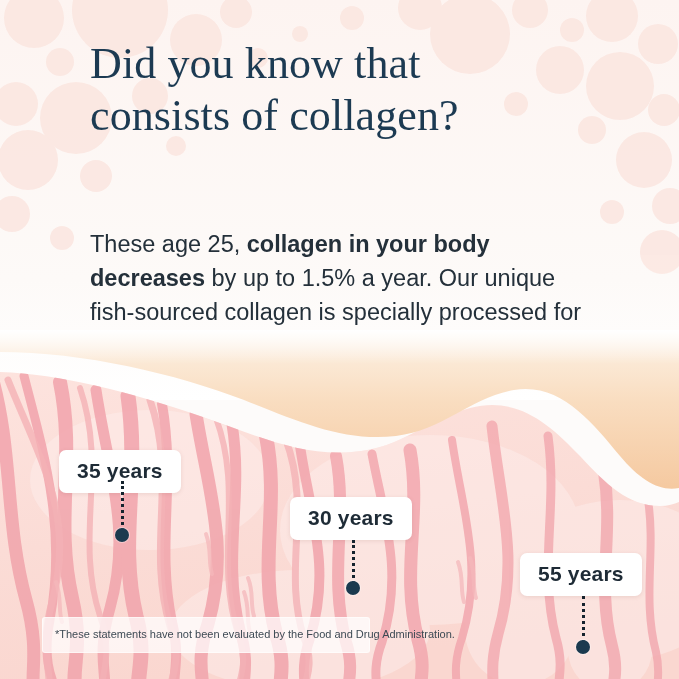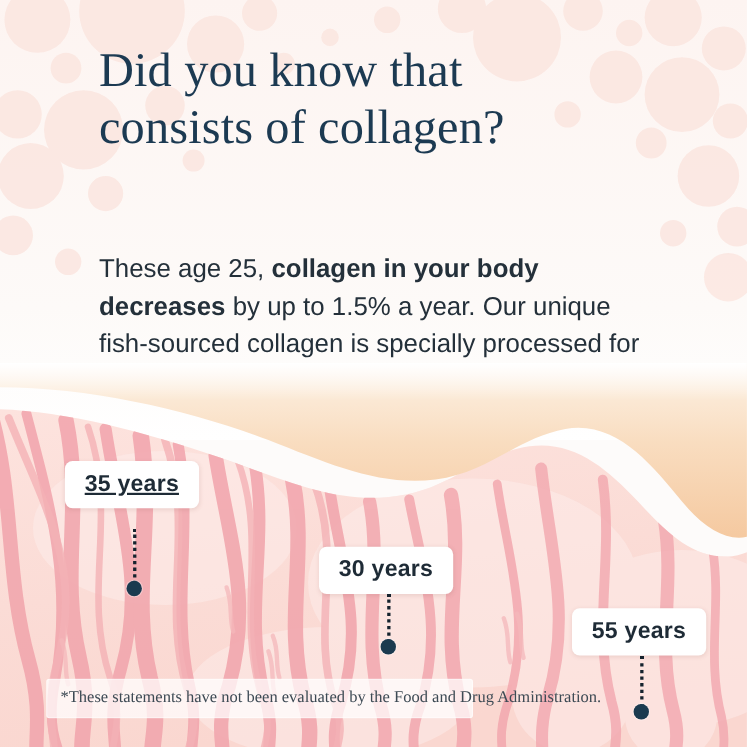--- a/index.html
+++ b/index.html
@@ -91,30 +91,29 @@
     border-radius: 50%;
     background: #1b3a4f;
     box-shadow: 0 0 0 1px rgba(255,255,255,0.35);
   }
 
   
   .disclaimer {
     position: absolute;
     left: 42px;
     top: 617px;
-    width: 388px;
+    width: 328px;
     box-sizing: border-box;
     padding: 9px 12px 10px 12px;
     background: rgba(255, 255, 255, 0.72);
     border: 1px solid rgba(255,255,255,0.55);
     border-radius: 3px;
-    font-size: 15px;
+    font-size: 11px;
     line-height: 14.5px;
     color: #3d4a54;
-    font-family: Liberation Serif, serif;
   }
   .disclaimer div { white-space: nowrap; }
 </style>
 </head>
 <body>
 
 <div id="infographic">
 
   <svg class="bubble-layer" viewBox="0 0 679 400" preserveAspectRatio="none">
     <defs>
@@ -262,21 +261,21 @@
              C592,92 560,52 514,60
              C470,68 444,100 396,106
              C344,112 300,92 244,70
              C176,44 84,22 0,22 Z" fill="url(#tanGrad)"></path>
 
     <rect x="0" y="0" width="679" height="34" fill="url(#fadeTop)"></rect>
   </svg>
 
   <div>
     <div class="marker">
-      <div class="marker-card" style="left:47px; top:419px;text-decoration:underline;">35 years</div>
+      <div class="marker-card" style="left:47px; top:450px;">35 years</div>
       <div class="marker-stem" style="left:109px; top:481px; height:50px;"></div>
       <div class="marker-dot" style="left:103px; top:528px;"></div>
     </div>
     <div class="marker">
       <div class="marker-card" style="left:278px; top:497px;">30 years</div>
       <div class="marker-stem" style="left:340px; top:540px; height:44px;"></div>
       <div class="marker-dot" style="left:334px; top:581px;"></div>
     </div>
     <div class="marker">
       <div class="marker-card" style="left:508px; top:553px;">55 years</div>

